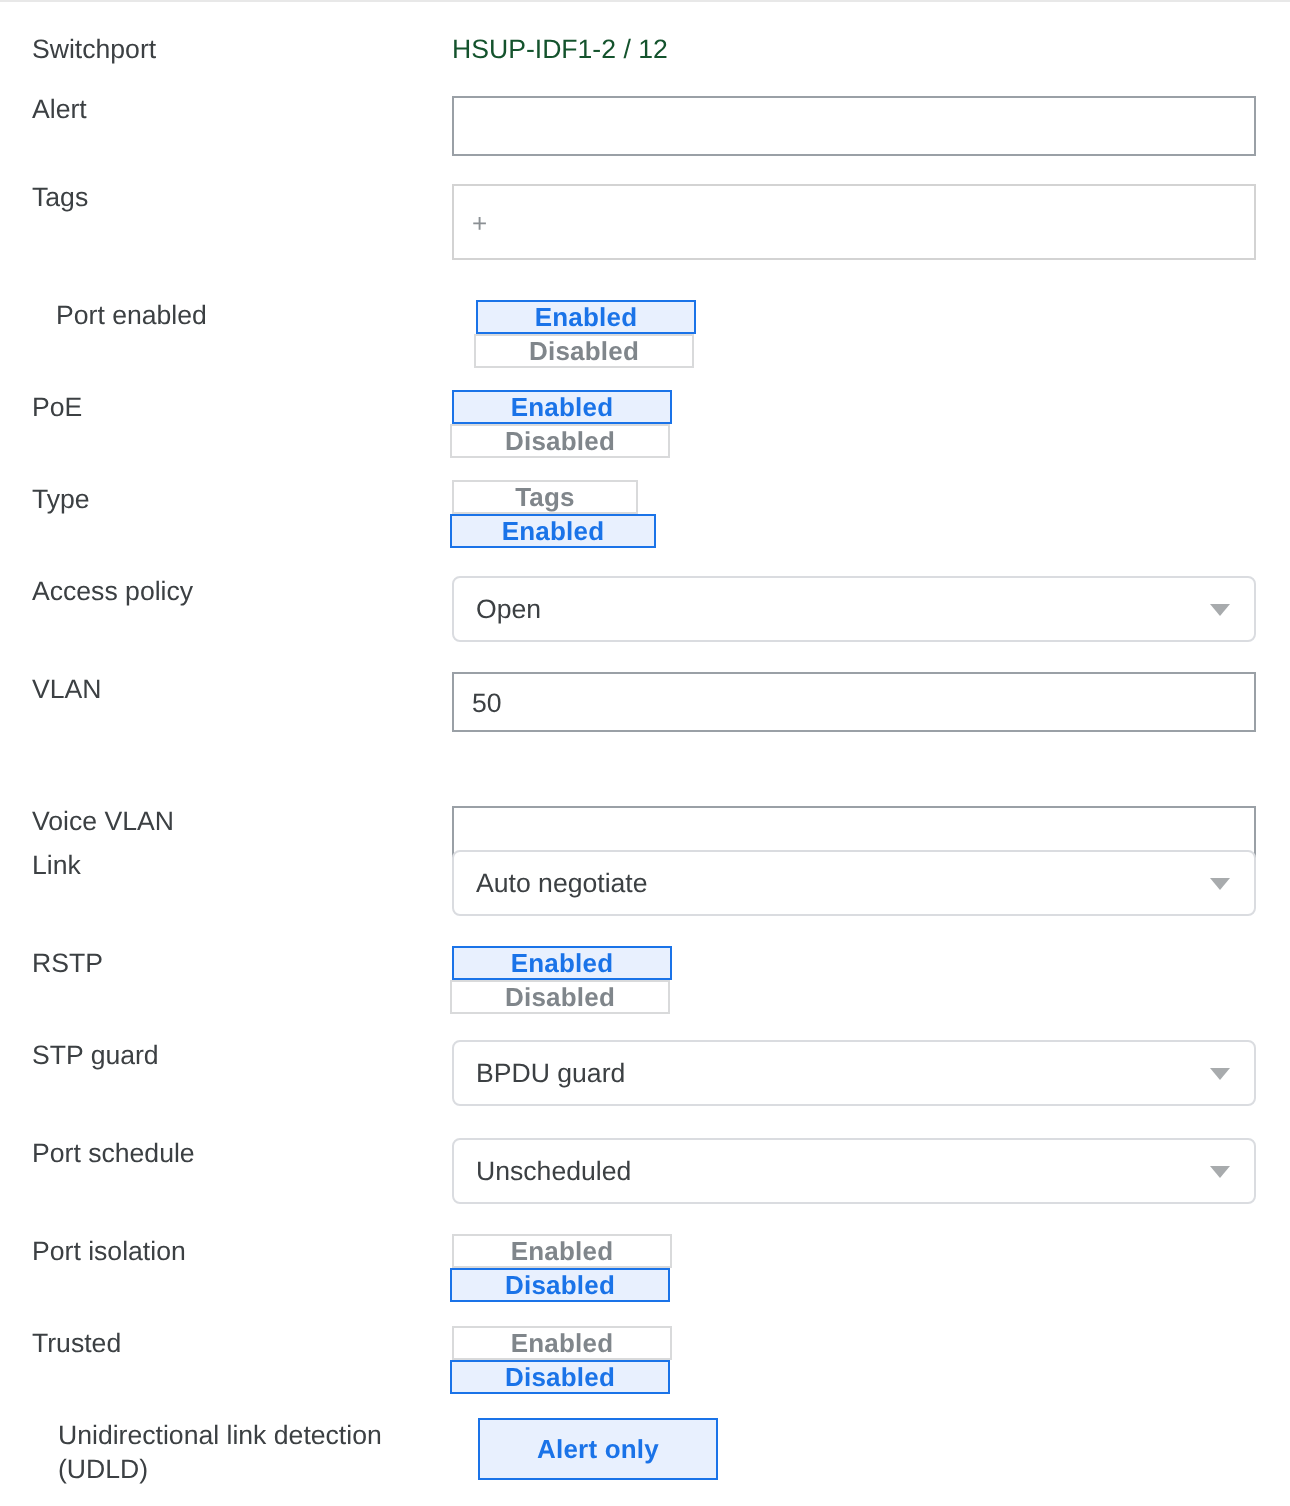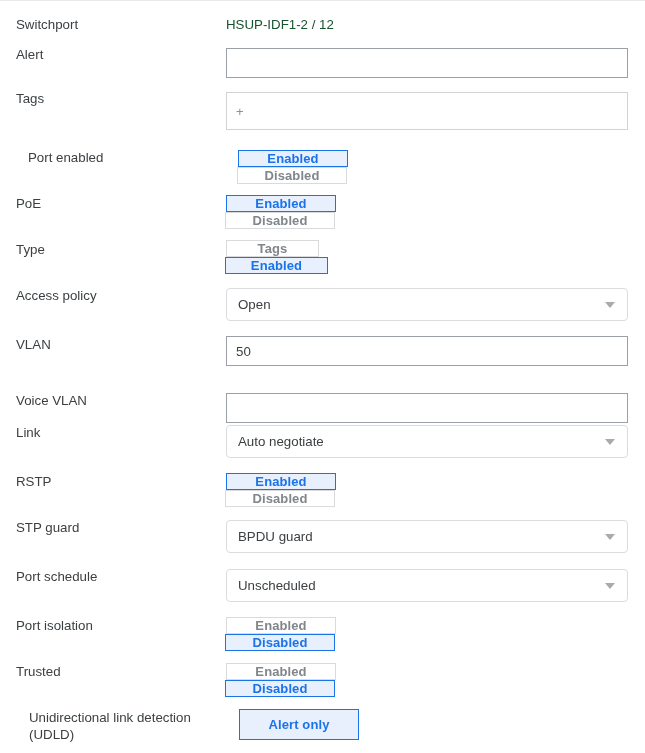--- a/index.html
+++ b/index.html
@@ -212,21 +212,21 @@
           <span class="caret"></span>
         </div>
       </div>
     </div>
     <div class="row" style="position: absolute; top: 336px; left: 0px;">
       <div class="label">VLAN</div>
       <div class="control" style="margin-top: 0px;">
         <input class="text-input" type="text" value="50" style="">
       </div>
     </div>
-    <div class="row" style="position: absolute; top: 392px; left: 0px;">
+    <div class="row" style="position: absolute; top: 402px; left: 0px;">
       <div class="label">Voice VLAN</div>
       <div class="control" style="margin-top: 1px;">
         <input class="text-input" type="text" value="" style="">
       </div>
     </div>
     <div class="row" style="position: absolute; top: 424px; left: 0px;">
       <div class="label">Link</div>
       <div class="control" style="margin-top: 1px;">
         <div class="select-box">
           <span class="select-value">Auto negotiate</span>

